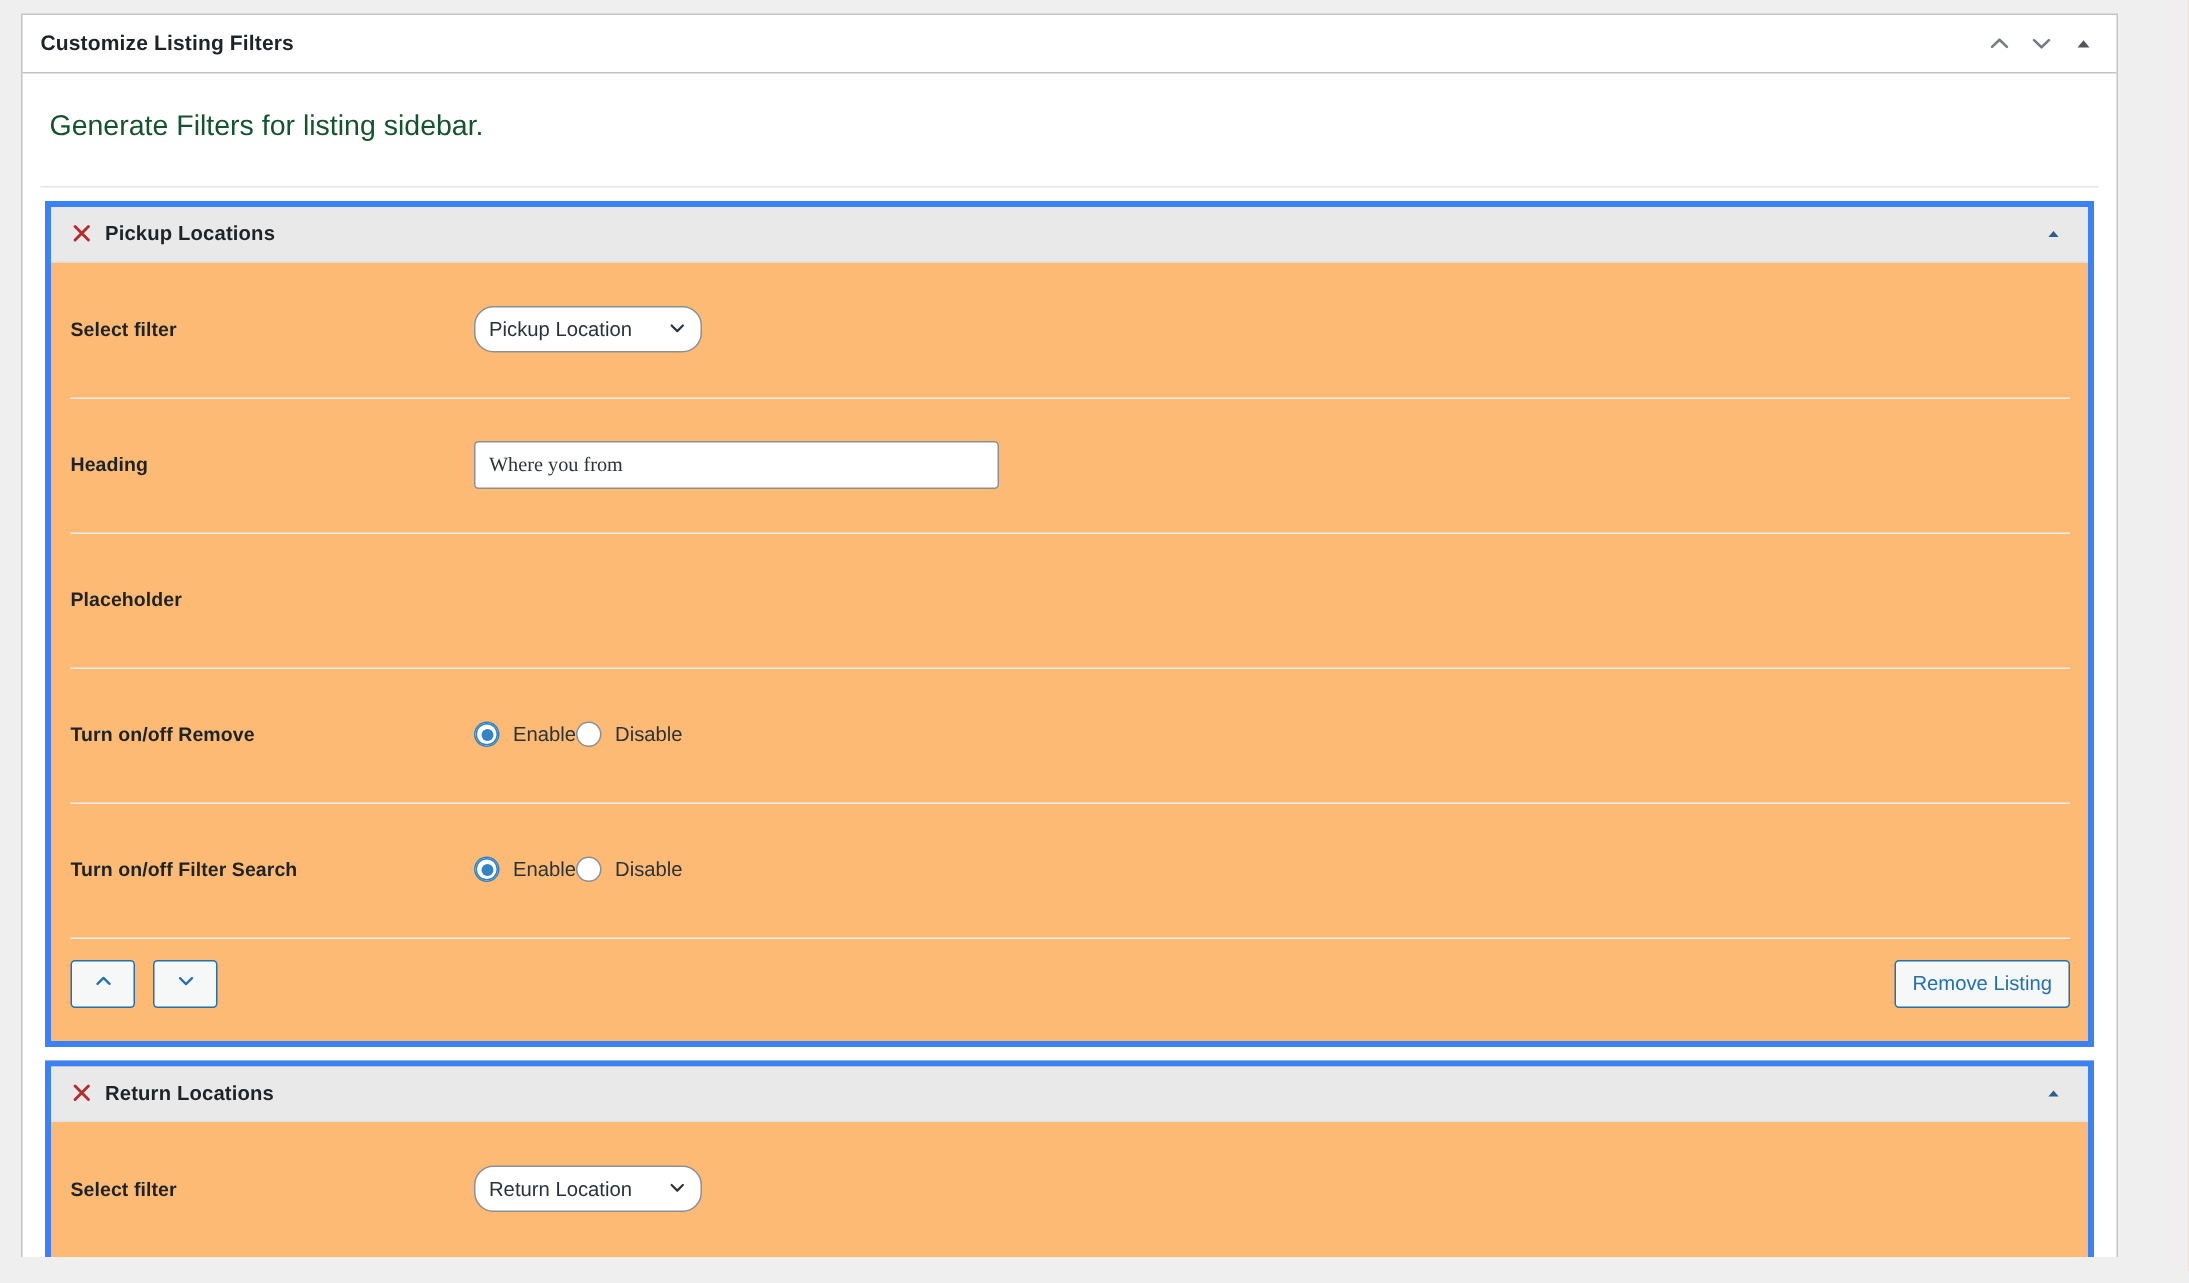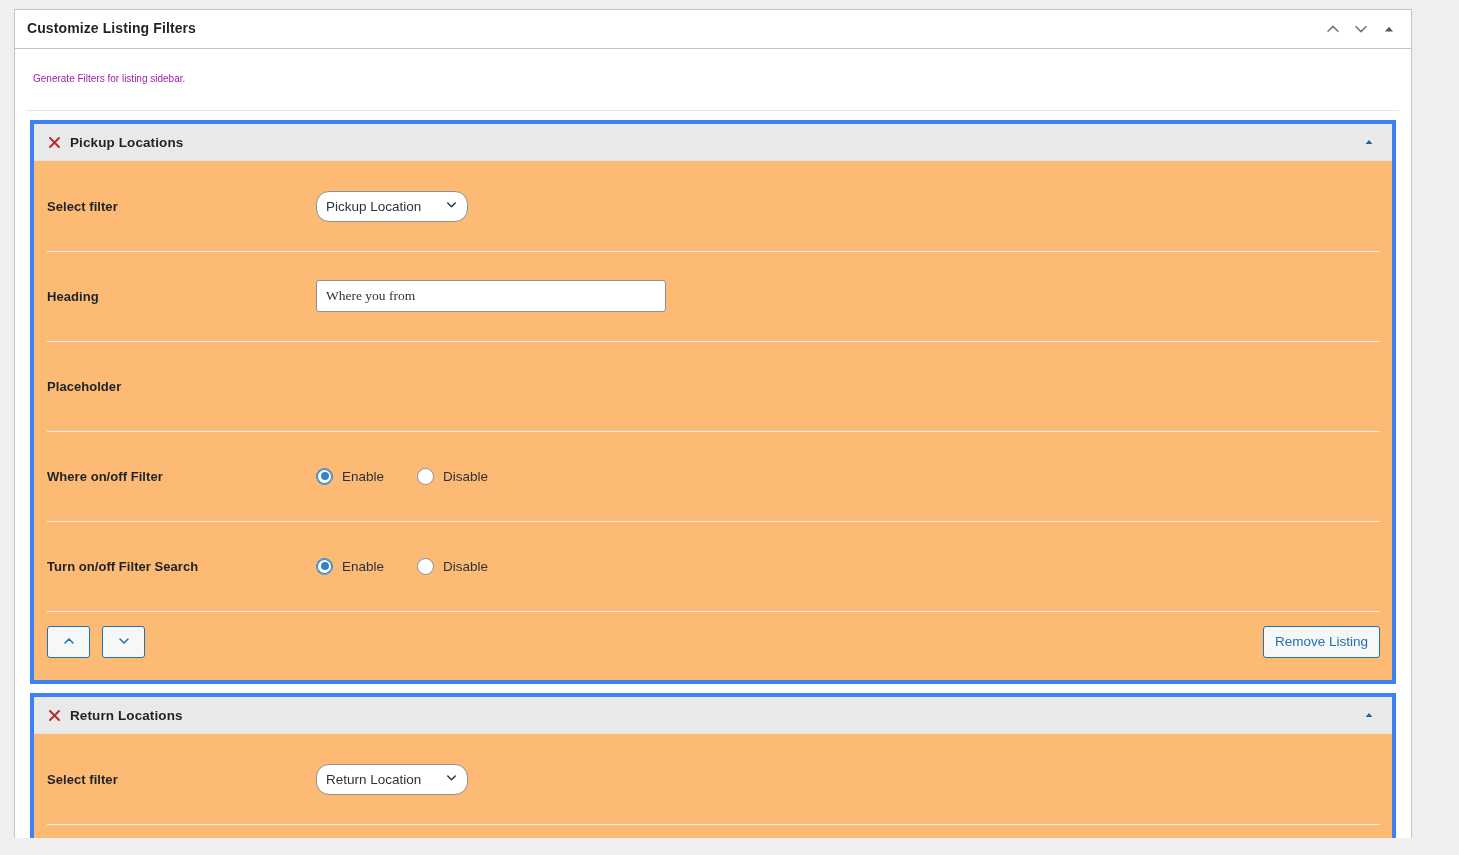--- a/index.html
+++ b/index.html
@@ -63,22 +63,22 @@
     cursor: pointer;
     padding: 0;
   }
   .hdr-btn svg { display: block; }
 
   
   .metabox-body {
     padding: 0;
   }
   .description {
-    font-size: 10px;
-    color: #a21caf;
+    font-size: 19px;
+    color: #14532d;
     padding: 22px 12px 24px 18px;
     line-height: 1.5;
   }
   .desc-sep {
     border: none;
     border-top: 1px solid #e5e5e5;
     margin: 0 12px 0 12px;
   }
 
   
@@ -184,21 +184,20 @@
     font-family: Liberation Serif, serif;
     outline: none;
   }
   .ui-input::placeholder { color: #2c3338; opacity: 1; }
 
   
   .radio-group { display: flex; align-items: center; }
   .radio-item {
     display: flex;
     align-items: center;
-    margin-right: 33px;
     cursor: pointer;
   }
   .radio-item:last-child { margin-right: 0; }
   .radio-dot {
     width: 17px;
     height: 17px;
     border-radius: 50%;
     border: 1px solid #8c8f94;
     background: #fff;
     position: relative;
@@ -338,21 +337,21 @@
             <div class="field-control">
               <input class="ui-input" type="text" value="Where you from" style="">
             </div>
           </div>
 
           <div class="field-row">
             <div class="field-label">Placeholder</div>
           </div>
 
           <div class="field-row">
-            <div class="field-label">Where on/off Filter</div>
+            <div class="field-label">Turn on/off Remove</div>
             <div class="field-control">
               <div class="radio-group">
                 <label class="radio-item">
                   <span class="radio-dot checked"></span>
                   <span class="radio-label">Enable</span>
                 </label>
                 <label class="radio-item">
                   <span class="radio-dot"></span>
                   <span class="radio-label">Disable</span>
                 </label>

